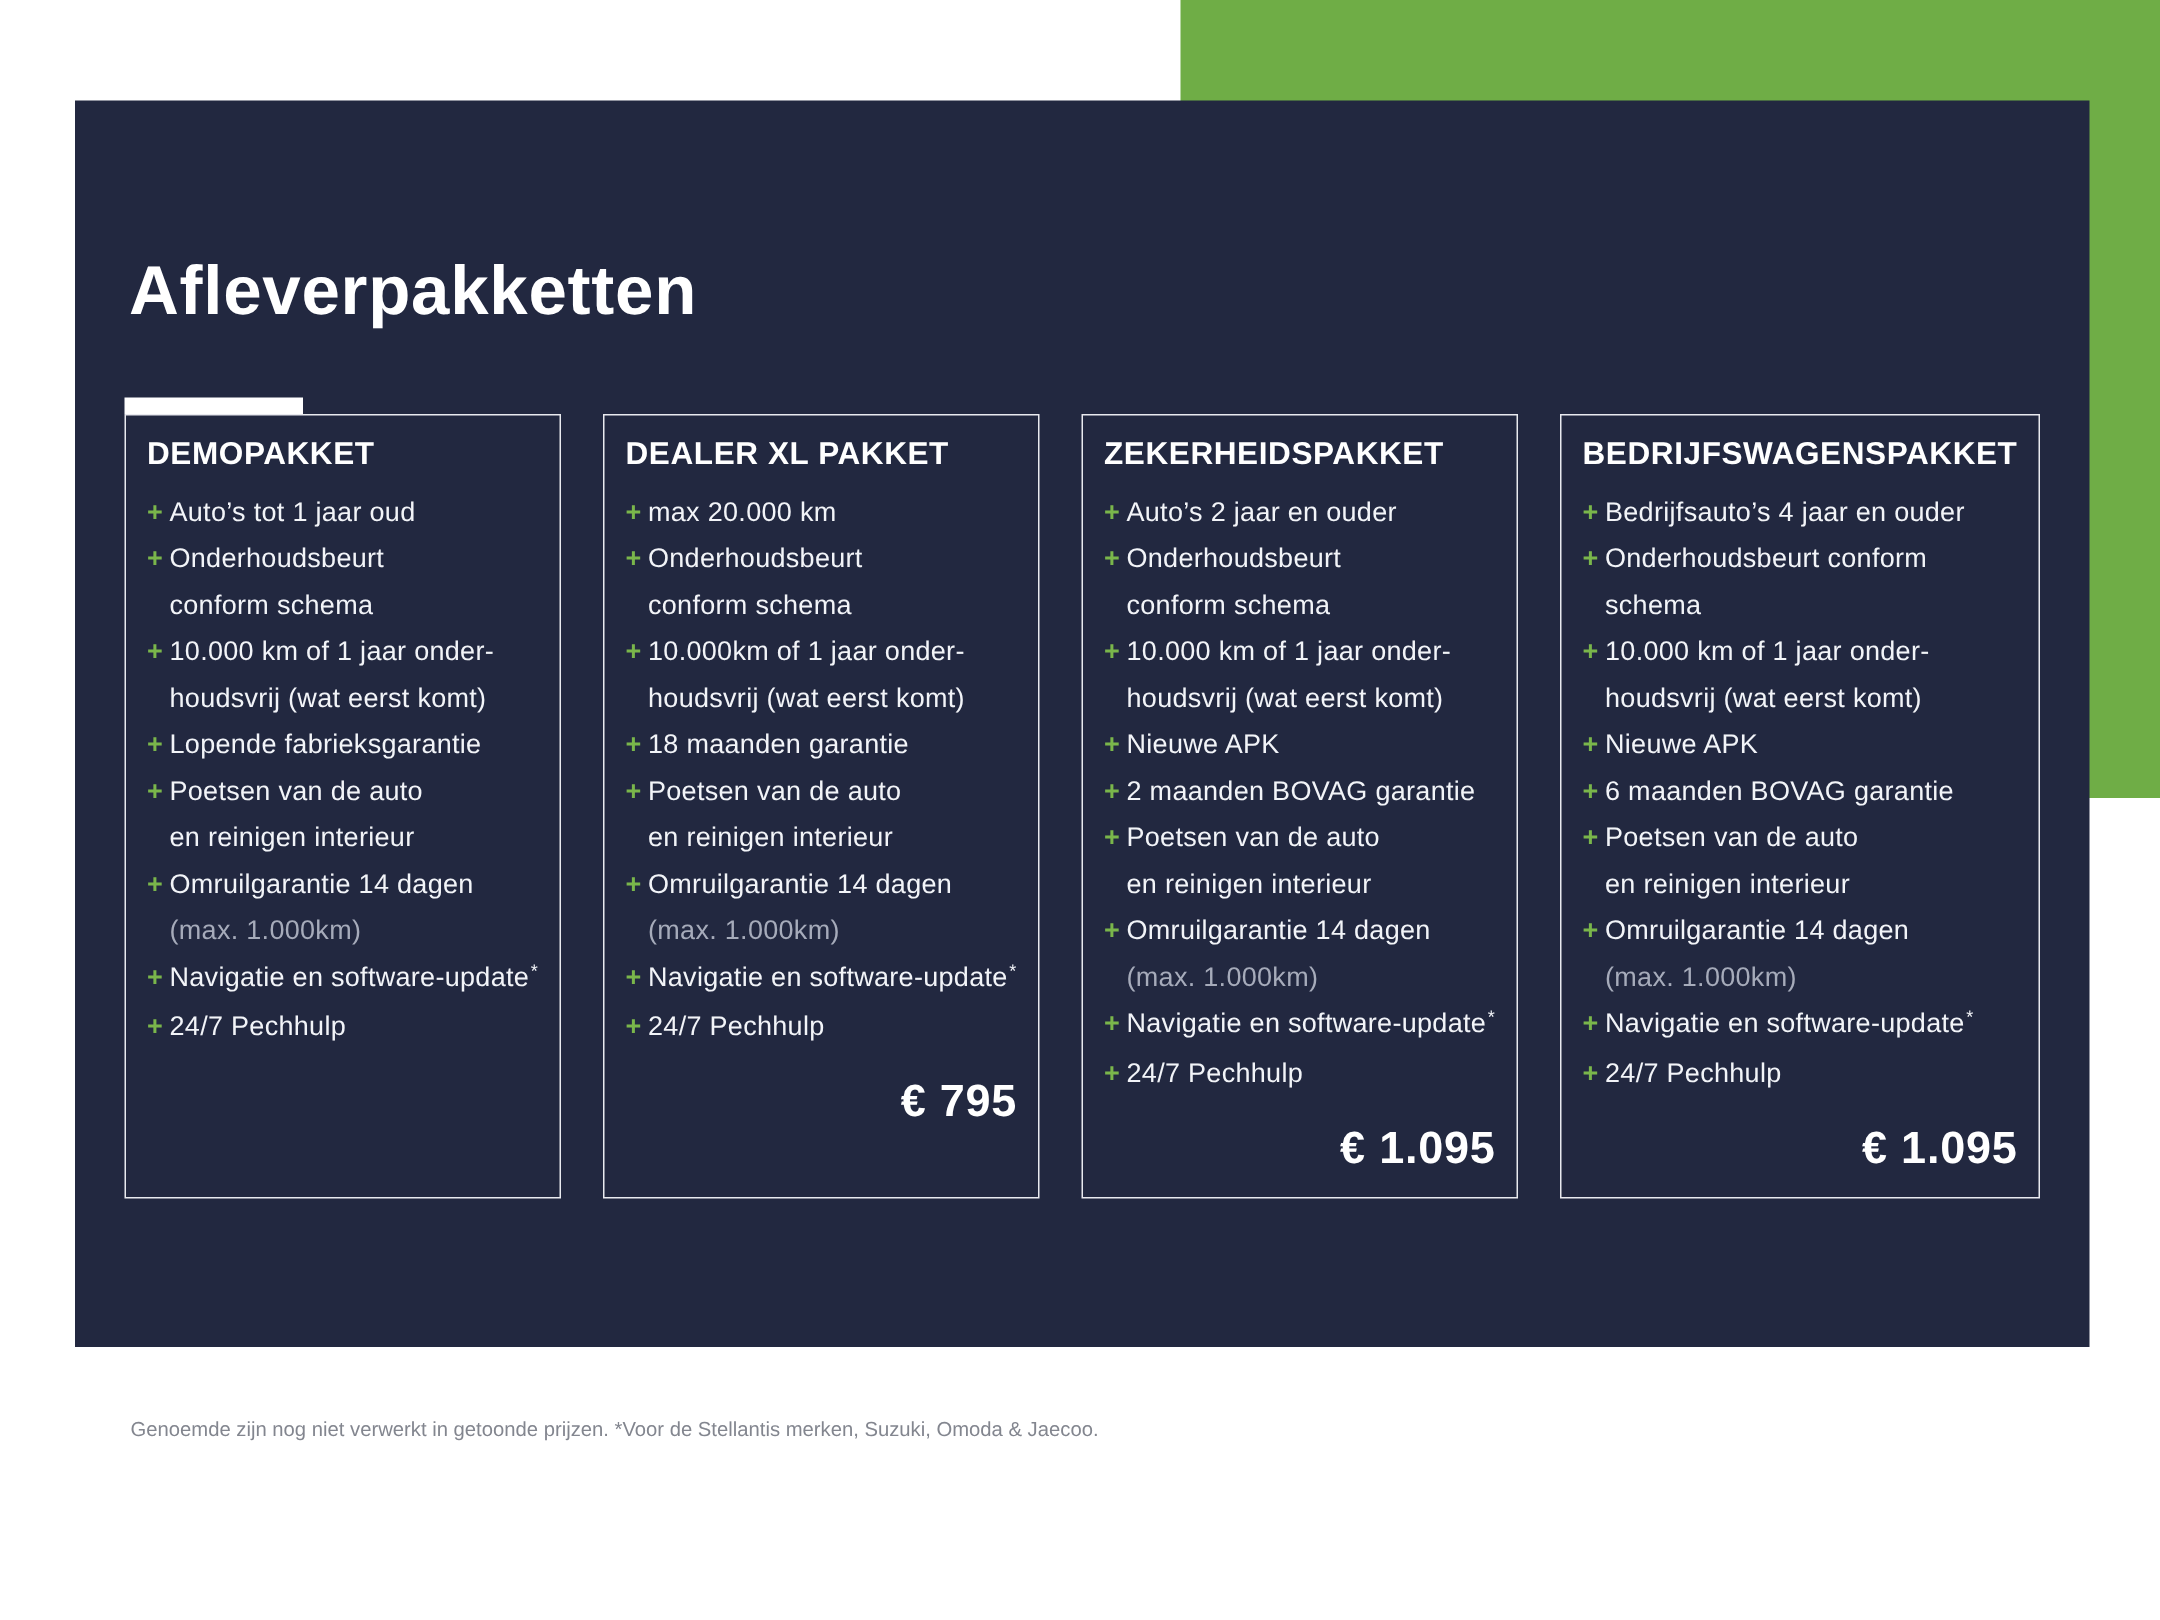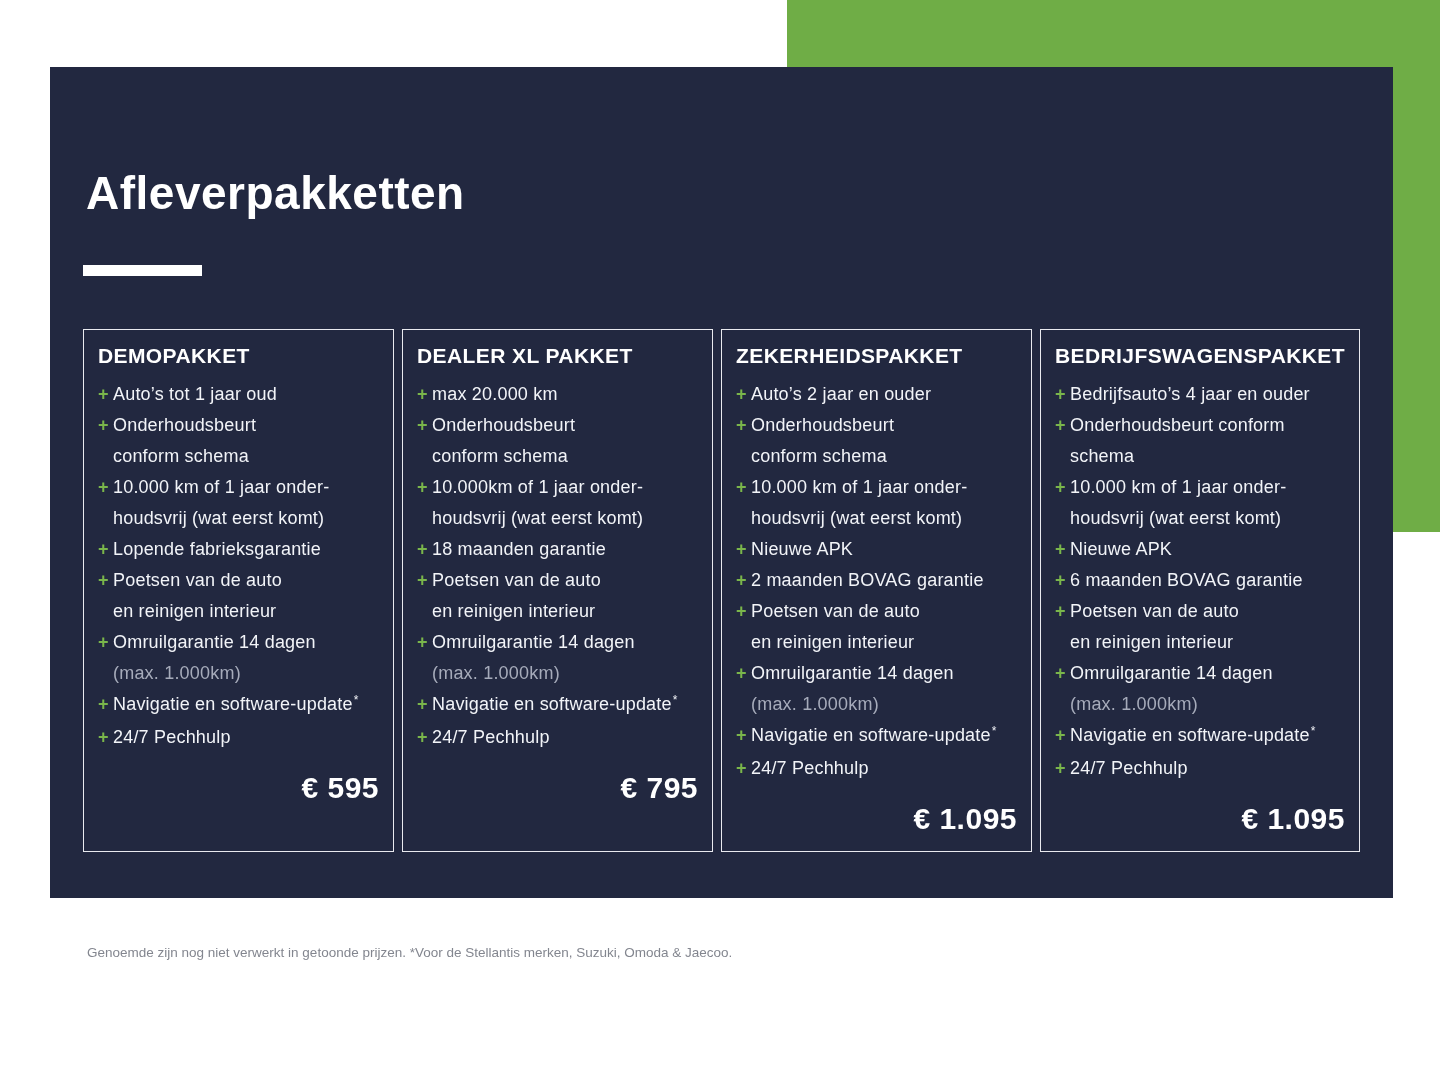--- a/index.html
+++ b/index.html
@@ -28,21 +28,21 @@
   }
   .page-title{
     margin:0;padding:100px 0 0 3px;
     color:#ffffff;font-size:46px;line-height:52px;font-weight:700;
     letter-spacing:.5px;
   }
   .title-underline{
     width:119px;height:11px;background:#ffffff;margin-top:46px;
   }
   .cards{
-    display:flex;gap:8px;margin-top:53px;
+    display:flex;gap:28px;
   }
   .card{
     flex:1;height:523px;
     border:1px solid #E9EAEF;
     padding:13px 14px;
     color:var(--text);
     display:flex;flex-direction:column;
     background:transparent;
   }
   .card-title{
@@ -114,21 +114,20 @@
           </li>
           <li class="feature">
             <span class="plus">+</span>
             <div class="line"><span>Navigatie en software-update</span><span class="sup">*</span></div>
           </li>
           <li class="feature">
             <span class="plus">+</span>
             <div class="line"><span>24/7 Pechhulp</span></div>
           </li>
         </ul>
-        <div class="price">€ 595</div>
       </section>
       <section class="card">
         <h2 class="card-title">DEALER XL PAKKET</h2>
         <ul class="features">
           <li class="feature">
             <span class="plus">+</span>
             <div class="line"><span>max 20.000 km</span></div>
           </li>
           <li class="feature">
             <span class="plus">+</span>

